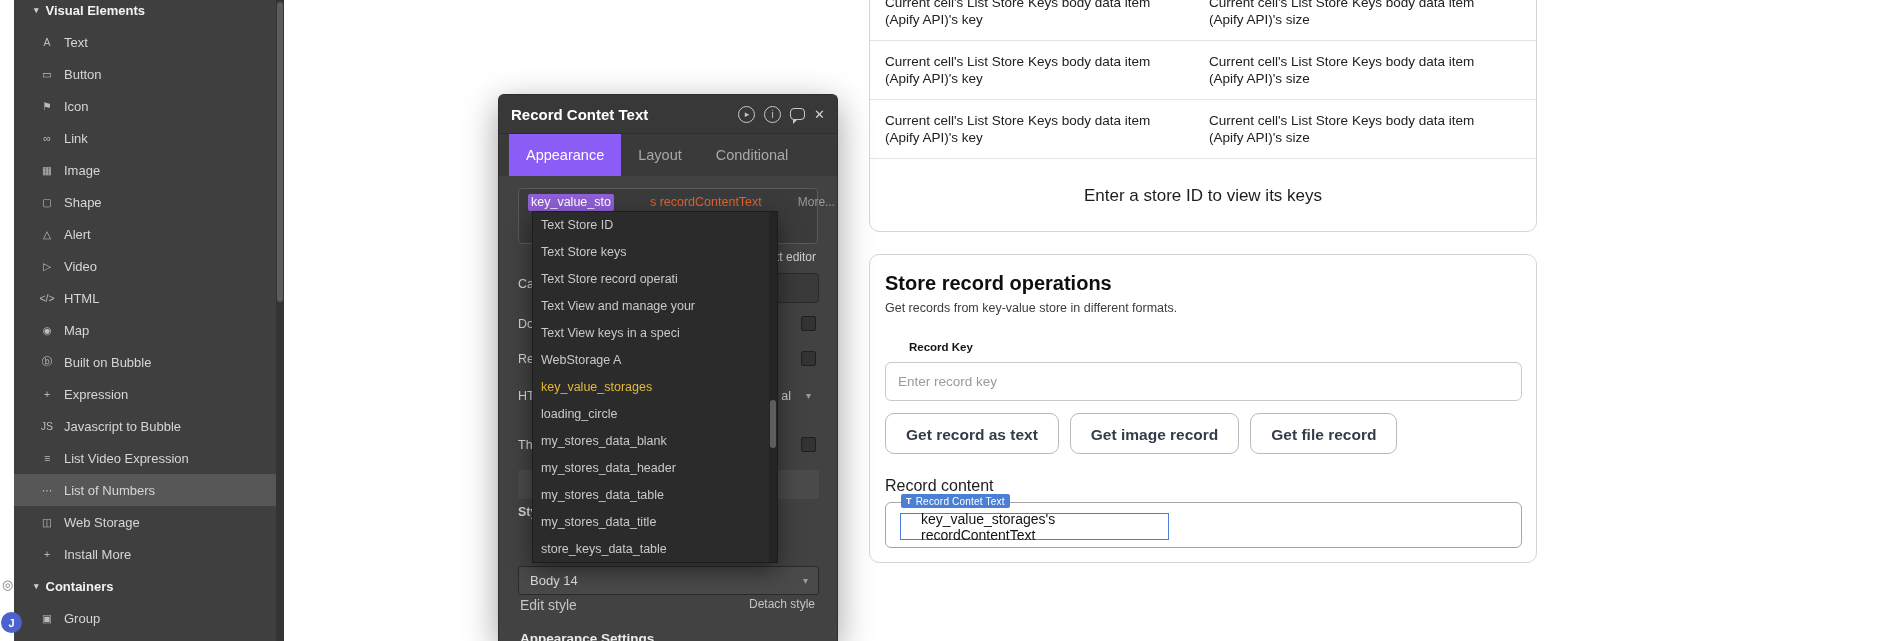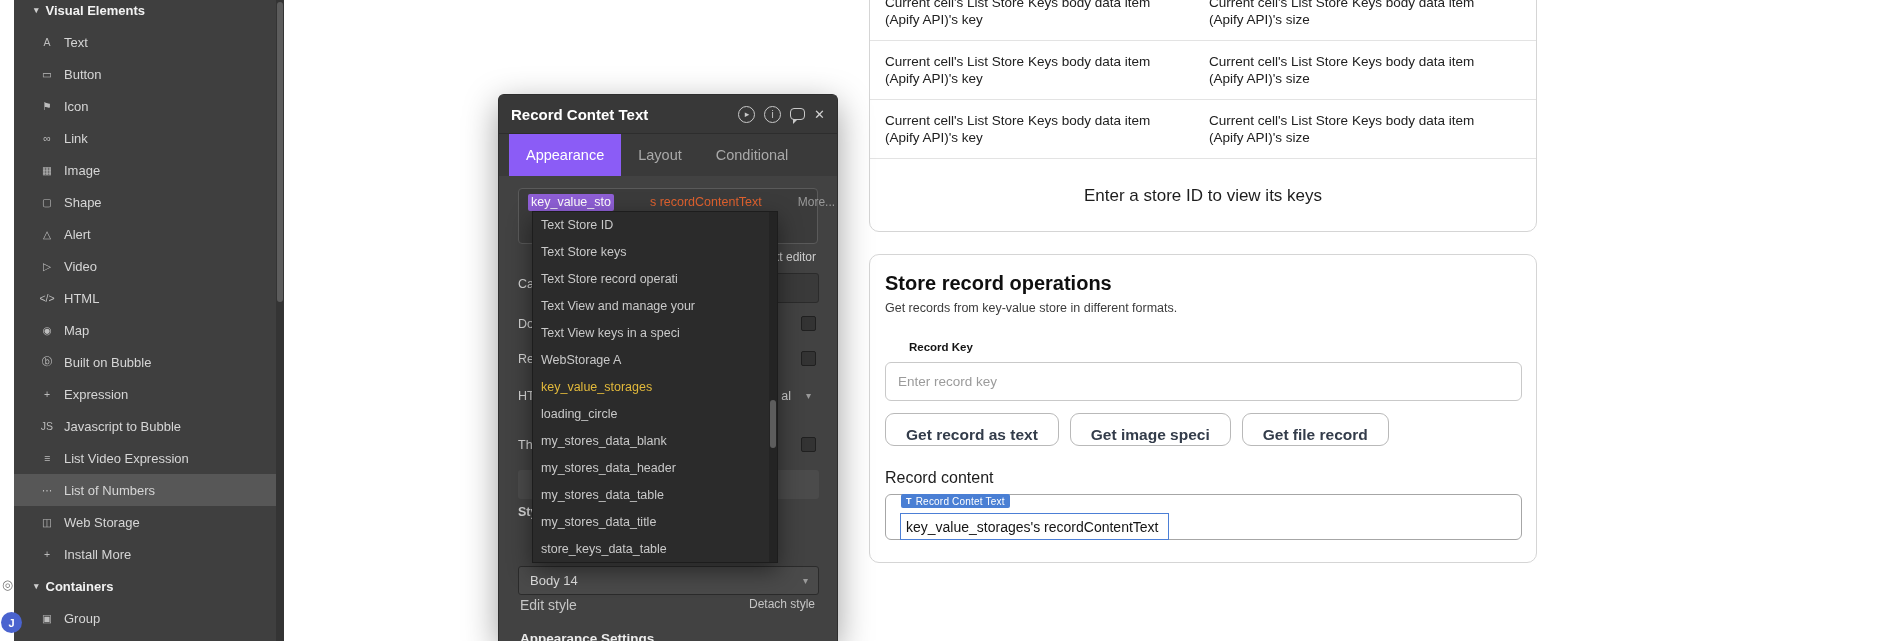--- a/index.html
+++ b/index.html
@@ -38,29 +38,29 @@
   .kmsg { height:73px; display:flex; align-items:center; justify-content:center; font-size:17px; color:#1d1d1d; }
 
   .store-card { left:585px; top:254px; width:668px; height:309px; padding:0 15px; }
   .sc-title { margin-top:17px; font-size:20px; font-weight:700; color:#0f0f0f; }
   .sc-sub { margin-top:6px; font-size:12.5px; color:#3c3c3c; }
   .sc-keylabel { margin-top:26px; font-size:11.5px; font-weight:700; color:#141414;padding-left:24px; }
   .sc-input { margin-top:9px; display:block; width:637px; height:39px; border:1px solid #c9c9c9; border-radius:6px;
               font-size:13.5px; color:#333; padding:0 12px; outline:none; background:#fff; font-family:inherit; }
   .sc-input::placeholder { color:#9b9b9b; }
   .sc-buttons { margin-top:12px; display:flex; gap:11px; }
-  .sc-btn { height:33px; background:#fff; border:1px solid #b9b9b9; border-radius:9px; font-size:15.5px; font-weight:600;
+  .sc-btn { height:41px; background:#fff; border:1px solid #b9b9b9; border-radius:9px; font-size:15.5px; font-weight:600;
             color:#333c4a; padding:12px 20px; font-family:inherit; cursor:pointer; white-space:nowrap; }
   .sc-contentlabel { margin-top:23px; font-size:16px; color:#1c1c1c; }
   .sc-contentbox { margin-top:7px; width:637px; height:46px; border:1px solid #a6a6a6; border-radius:6px; background:#fff; }
   .sc-badge { position:absolute; left:31px; top:239px; height:14px; display:flex; align-items:center; gap:4px;
               background:#4a7fd4; border-radius:2px; padding:0 5px; font-size:10px; color:#fff; z-index:2; letter-spacing:.2px; }
   .sc-badge .t { font-weight:700; font-size:9px; }
   .sc-selection { position:absolute; left:30px; top:258px; width:269px; height:27px; border:1px solid #4c7fd6;
-                  display:flex; align-items:center; padding-left:5px; font-size:14px; color:#141414; background:#fff; z-index:1; cursor:pointer; }
+                  display:flex; align-items:center; padding-left:20px; font-size:14px; color:#141414; background:#fff; z-index:1; cursor:pointer; }
 
   
   .panel { position:absolute; left:498px; top:94px; width:340px; height:547px; background:#424242; z-index:20;
            border:1px solid #2e2e2e; border-bottom:none; border-radius:6px 6px 0 0;
            box-shadow:0 10px 34px rgba(0,0,0,.38); overflow:hidden; color:#ddd; }
   .p-header { height:39px; background:#383838; display:flex; align-items:center; padding:0 12px;
               border-bottom:1px solid #2d2d2d; border-radius:6px 6px 0 0; }
   .p-title { font-size:15px; font-weight:600; color:#fff; }
   .p-icons { margin-left:auto; display:flex; align-items:center; gap:9px; }
   .pi-circle { width:17px; height:17px; border:1.3px solid #c9c9c9; border-radius:50%; display:flex;
@@ -271,21 +271,21 @@
     </section>
 
     <section class="card store-card">
       <h2 class="sc-title">Store record operations</h2>
       <p class="sc-sub">Get records from key-value store in different formats.</p>
       <div class="sc-keylabel">Record Key</div>
       <input class="sc-input" type="text" placeholder="Enter record key" style="">
       <div class="sc-buttons">
 
       <button class="sc-btn">Get record as text</button>
-          <button class="sc-btn">Get image speci</button>
+          <button class="sc-btn">Get image record</button>
           <button class="sc-btn">Get file record</button>
         </div>
       <div class="sc-contentlabel">Record content</div>
       <div class="sc-contentbox"></div>
       <div class="sc-badge">
         <span class="t">T</span>
         <span>Record Contet Text</span>
       </div>
       <div class="sc-selection">
         <span>key_value_storages's recordContentText</span>

